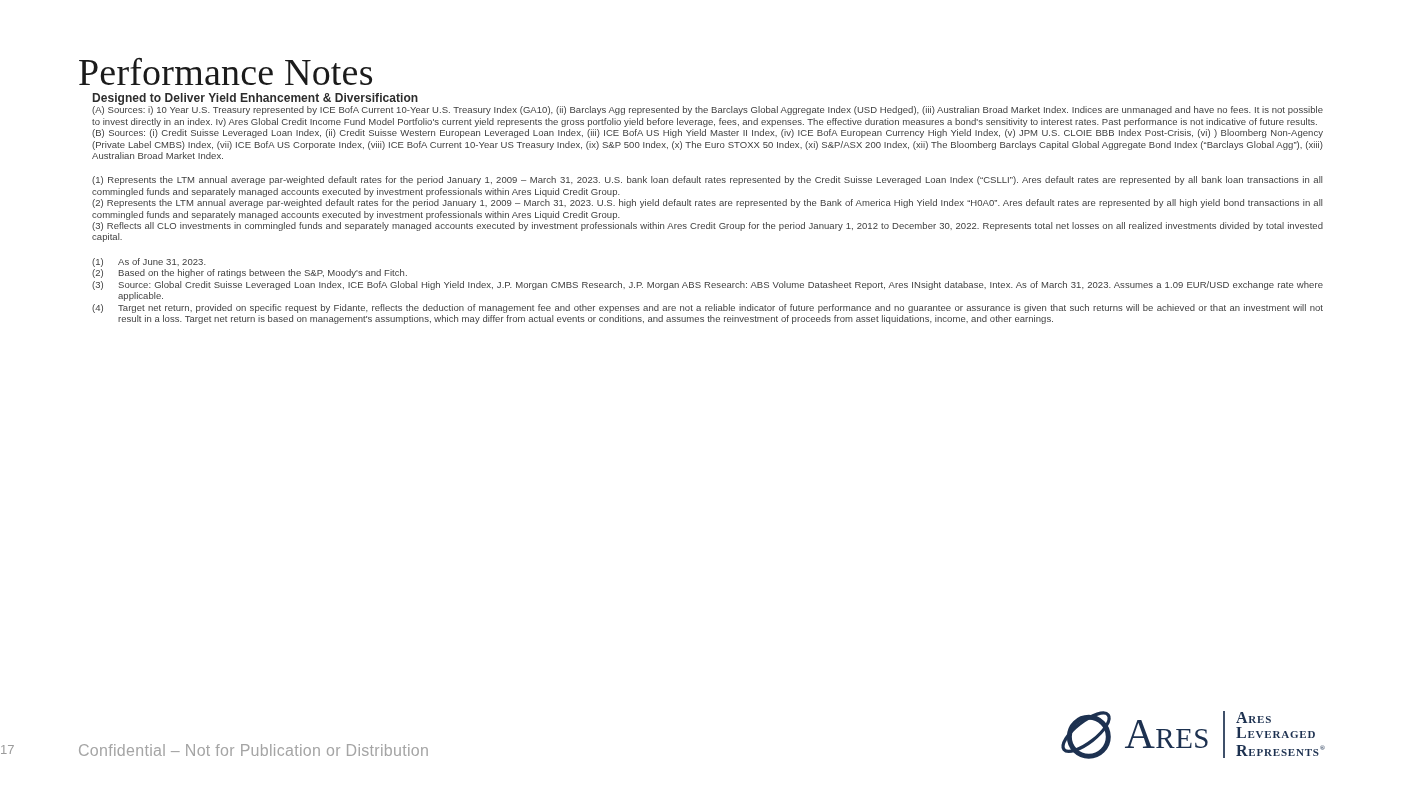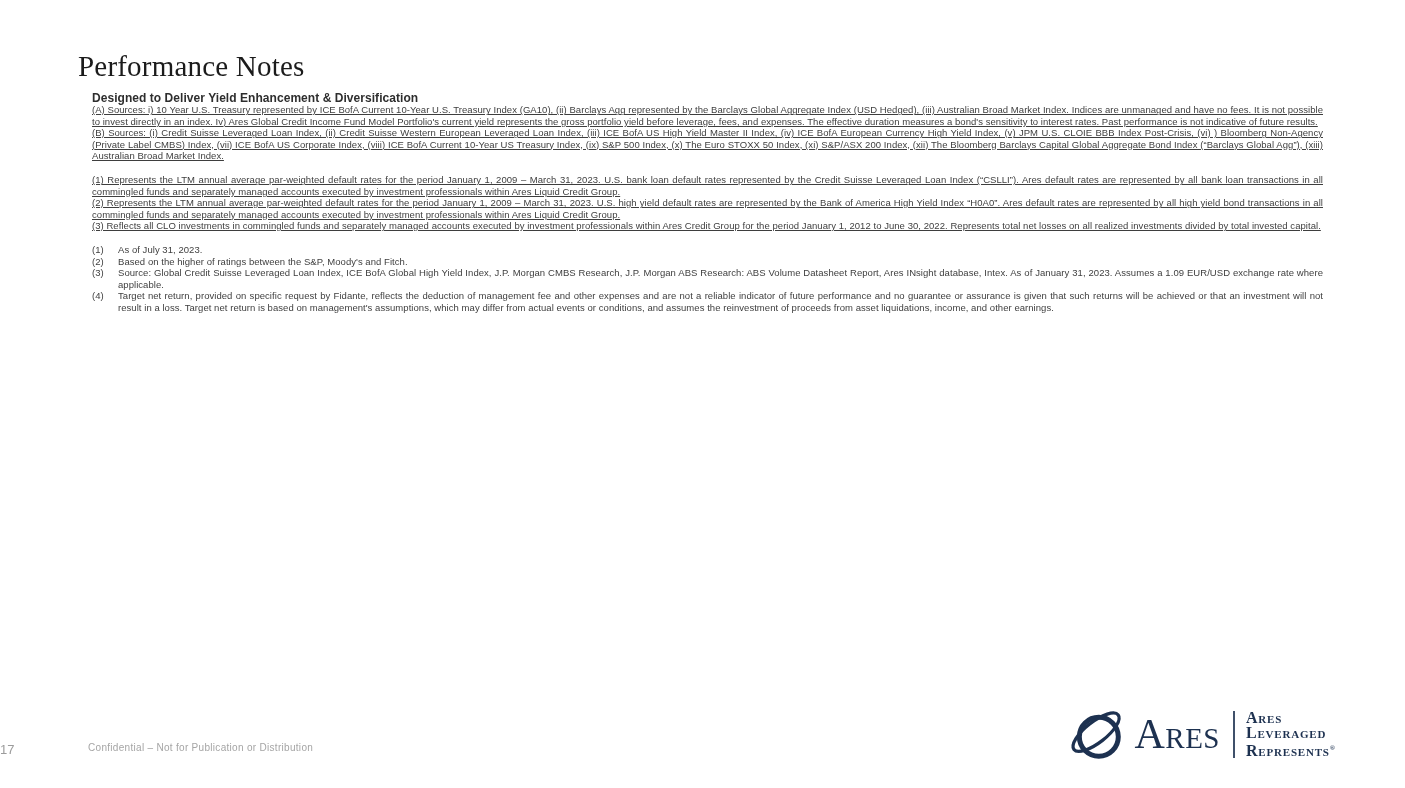--- a/index.html
+++ b/index.html
@@ -12,21 +12,21 @@
     overflow: hidden;
   }
   .slide { position: absolute; inset: 0; }
 
   .page-title {
     position: absolute;
     left: 78px;
     top: 50px;
     font-family: "Liberation Serif", serif;
     font-weight: 500;
-    font-size: 29px;
+    font-size: 38px;
     letter-spacing: 0.2px;
     color: #1b1b1b;
   }
 
   .content {
     position: absolute;
     left: 92px;
     top: 93px;
     width: 1231px;
     font-size: 9.5px;
@@ -36,46 +36,45 @@
   .section { margin-bottom: 13px; }
   .section h2 {
     font-size: 12px;
     font-weight: bold;
     color: #2e2e2e;
     letter-spacing: 0.05px;
   }
   .section p {
     text-align: justify;
     color: #3e3e3e;
-    text-decoration: underline;
   }
   .num-item { display: flex; }
   .num-item .num { flex: 0 0 26px; }
   .num-item .itext { flex: 1; text-align: justify; }
 
   .footer-confidential {
     position: absolute;
-    left: 88px;
+    left: 78px;
     top: 742px;
-    font-size: 10px;
+    font-size: 16px;
     letter-spacing: 0.3px;
     color: #a5a5a5;
   }
   .footer-page {
     position: absolute;
     left: 0; right: 0;
     top: 742px;
     text-align: left;
     font-size: 13px;
     color: #9c9c9c;
   }
 
   .ares-logo {
     position: absolute;
-    right: 70px;
+    right: 80px;
     top: 706px;
     display: flex;
     align-items: center;
   }
   .globe { margin-right: 8px; }
   .wordmark {
     font-family: "Liberation Serif", serif;
     font-size: 42px;
     line-height: 42px;
     letter-spacing: 0.5px;
@@ -121,35 +120,35 @@
 
     <div class="section">
       <h2>Designed to Deliver Yield Enhancement &amp; Diversification</h2>
       <p>(A) Sources: i) 10 Year U.S. Treasury represented by ICE BofA Current 10-Year U.S. Treasury Index (GA10), (ii) Barclays Agg represented by the Barclays Global Aggregate Index (USD Hedged), (iii) Australian Broad Market Index. Indices are unmanaged and have no fees. It is not possible to invest directly in an index. Iv) Ares Global Credit Income Fund Model Portfolio's current yield represents the gross portfolio yield before leverage, fees, and expenses. The effective duration measures a bond's sensitivity to interest rates. Past performance is not indicative of future results.</p>
       <p>(B) Sources: (i) Credit Suisse Leveraged Loan Index, (ii) Credit Suisse Western European Leveraged Loan Index, (iii) ICE BofA US High Yield Master II Index, (iv) ICE BofA European Currency High Yield Index, (v) JPM U.S. CLOIE BBB Index Post-Crisis, (vi) ) Bloomberg Non-Agency (Private Label CMBS) Index, (vii) ICE BofA US Corporate Index, (viii) ICE BofA Current 10-Year US Treasury Index, (ix) S&amp;P 500 Index, (x) The Euro STOXX 50 Index, (xi) S&amp;P/ASX 200 Index, (xii) The Bloomberg Barclays Capital Global Aggregate Bond Index (“Barclays Global Agg”), (xiii) Australian Broad Market Index.</p>
     </div>
 
     <div class="section">
       <p>(1) Represents the LTM annual average par-weighted default rates for the period January 1, 2009 – March 31, 2023. U.S. bank loan default rates represented by the Credit Suisse Leveraged Loan Index (“CSLLI”). Ares default rates are represented by all bank loan transactions in all commingled funds and separately managed accounts executed by investment professionals within Ares Liquid Credit Group.</p>
       <p>(2) Represents the LTM annual average par-weighted default rates for the period January 1, 2009 – March 31, 2023. U.S. high yield default rates are represented by the Bank of America High Yield Index “H0A0”. Ares default rates are represented by all high yield bond transactions in all commingled funds and separately managed accounts executed by investment professionals within Ares Liquid Credit Group.</p>
-      <p>(3) Reflects all CLO investments in commingled funds and separately managed accounts executed by investment professionals within Ares Credit Group for the period January 1, 2012 to June 30, 2022. Represents total net losses on all realized investments divided by total invested capital.</p>
+      <p>(3) Reflects all CLO investments in commingled funds and separately managed accounts executed by investment professionals within Ares Credit Group for the period January 1, 2012 to December 30, 2022. Represents total net losses on all realized investments divided by total invested capital.</p>
     </div>
 
     <div class="section">
       <div class="num-item">
         <span class="num">(1)</span>
-        <span class="itext">As of July 31, 2023.</span>
+        <span class="itext">As of June 31, 2023.</span>
       </div>
       <div class="num-item">
         <span class="num">(2)</span>
         <span class="itext">Based on the higher of ratings between the S&amp;P, Moody's and Fitch.</span>
       </div>
       <div class="num-item">
         <span class="num">(3)</span>
-        <span class="itext">Source: Global Credit Suisse Leveraged Loan Index, ICE BofA Global High Yield Index, J.P. Morgan CMBS Research, J.P. Morgan ABS Research: ABS Volume Datasheet Report, Ares INsight database, Intex. As of January 31, 2023. Assumes a 1.09 EUR/USD exchange rate where applicable.</span>
+        <span class="itext">Source: Global Credit Suisse Leveraged Loan Index, ICE BofA Global High Yield Index, J.P. Morgan CMBS Research, J.P. Morgan ABS Research: ABS Volume Datasheet Report, Ares INsight database, Intex. As of March 31, 2023. Assumes a 1.09 EUR/USD exchange rate where applicable.</span>
       </div>
       <div class="num-item">
         <span class="num">(4)</span>
         <span class="itext">Target net return, provided on specific request by Fidante, reflects the deduction of management fee and other expenses and are not a reliable indicator of future performance and no guarantee or assurance is given that such returns will be achieved or that an investment will not result in a loss. Target net return is based on management's assumptions, which may differ from actual events or conditions, and assumes the reinvestment of proceeds from asset liquidations, income, and other earnings.</span>
       </div>
     </div>
 
   </div>
 
   <div class="footer-confidential">Confidential – Not for Publication or Distribution</div>

